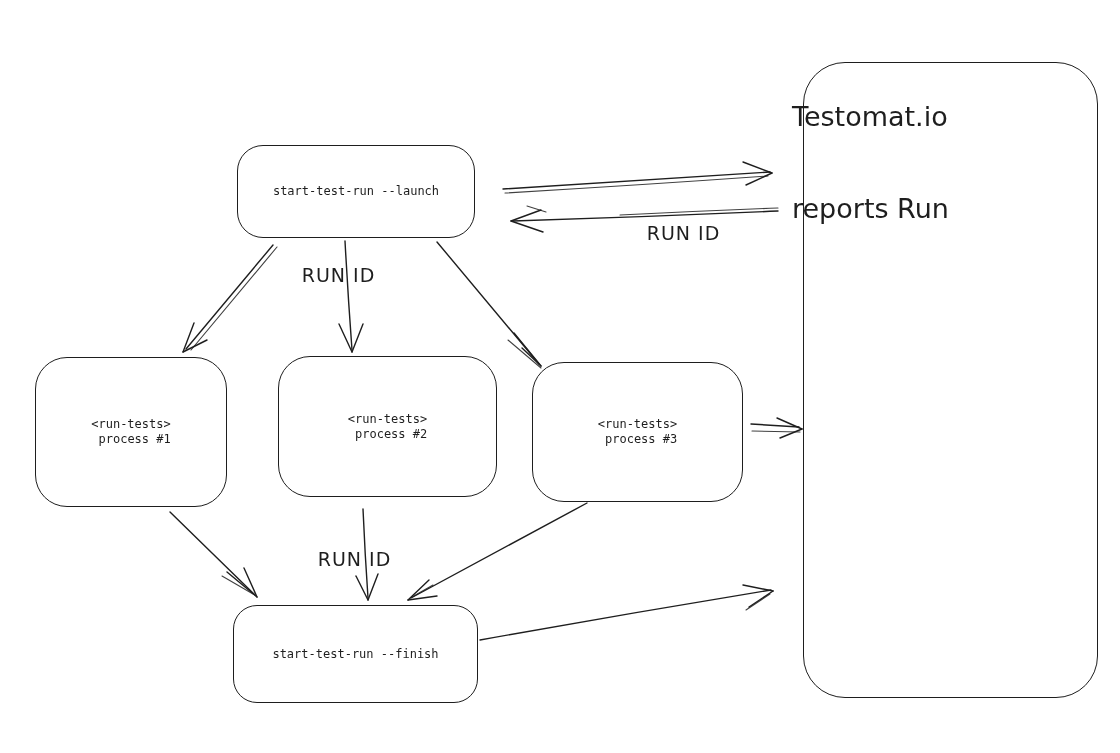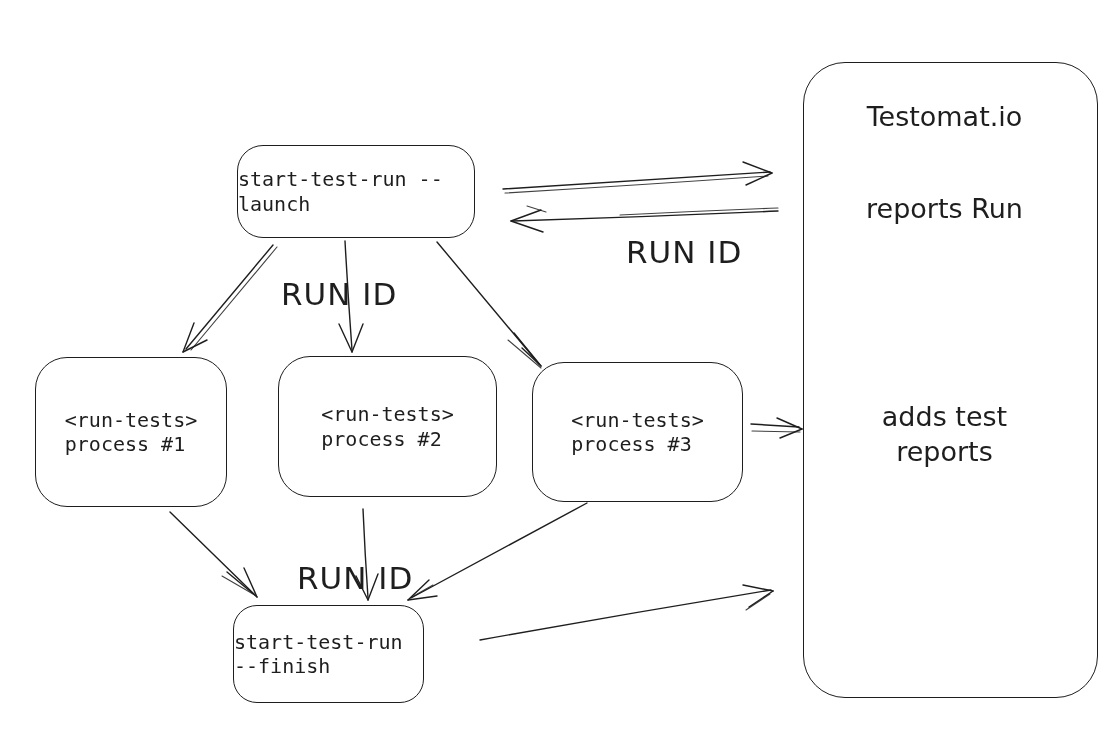--- a/index.html
+++ b/index.html
@@ -18,45 +18,43 @@
   .edges path.thin{stroke-width:1.1;opacity:.85;}
   .node{
     position:absolute;
     border:1.6px solid var(--stroke);
     background:var(--bg);
     display:flex;align-items:center;justify-content:center;
     box-sizing:border-box;
   }
   .mono-label{
     font-family:"DejaVu Sans Mono","Liberation Mono",monospace;
-    font-size:20px;line-height:1.22;color:var(--stroke);
-    white-space:pre-line;text-align:left;
+    font-size:12px;line-height:1.22;color:var(--stroke);
+    white-space:pre-line;text-align:right;
   }
   .hand{
     font-family:"DejaVu Sans",cursive;
     color:var(--stroke);
   }
   .edge-label{
     position:absolute;
-    font-size:31px;letter-spacing:1px;
+    font-size:19px;letter-spacing:1px;
     text-align:center;
     white-space:nowrap;
-    margin-top:12px;
   }
   .t-label{
     position:absolute;left:-12px;right:0;
-    text-align:center;
     font-size:27px;line-height:1.3;
     white-space:pre-line;
   }
   #node-launch  {left:237px;top:145px;width:238px;height:93px;border-radius:26px;}
   #node-p1      {left:35px; top:357px;width:192px;height:150px;border-radius:32px;}
   #node-p2      {left:278px;top:356px;width:219px;height:141px;border-radius:32px;}
   #node-p3      {left:532px;top:362px;width:211px;height:140px;border-radius:32px;}
-  #node-finish  {left:233px;top:605px;width:191px;height:98px;border-radius:24px;}
+  #node-finish  {left:233px;top:605px;width:245px;height:98px;border-radius:24px;}
   #node-testomat{left:803px;top:62px; width:295px;height:636px;border-radius:42px;}
   #label-run-id-top   {left:626px;top:222px;width:115px;}
   #label-run-id-fanout{left:281px;top:264px;width:115px;}
   #label-run-id-fanin {left:297px;top:548px;width:115px;}
   #t-title   {top:36px;}
   #t-creates {top:128px;}
   #t-adds    {top:336px;}
   #t-finishes{top:546px;}
 </style>
 </head>
@@ -155,21 +153,19 @@
 process #3</span>
   </div>
 
   <div class="node" id="node-finish">
     <span class="mono-label">start-test-run --finish</span>
   </div>
 
   <div class="node" id="node-testomat">
     <span class="hand t-label" id="t-title">Testomat.io</span>
     <span class="hand t-label" id="t-creates">reports Run</span>
-    <span class="hand t-label" id="t-adds">adds test
-reports</span>
   </div>
 
   <div class="hand edge-label" id="label-run-id-top">RUN ID</div>
   <div class="hand edge-label" id="label-run-id-fanout">RUN ID</div>
   <div class="hand edge-label" id="label-run-id-fanin">RUN ID</div>
 
 </div>
 
 </body></html>

